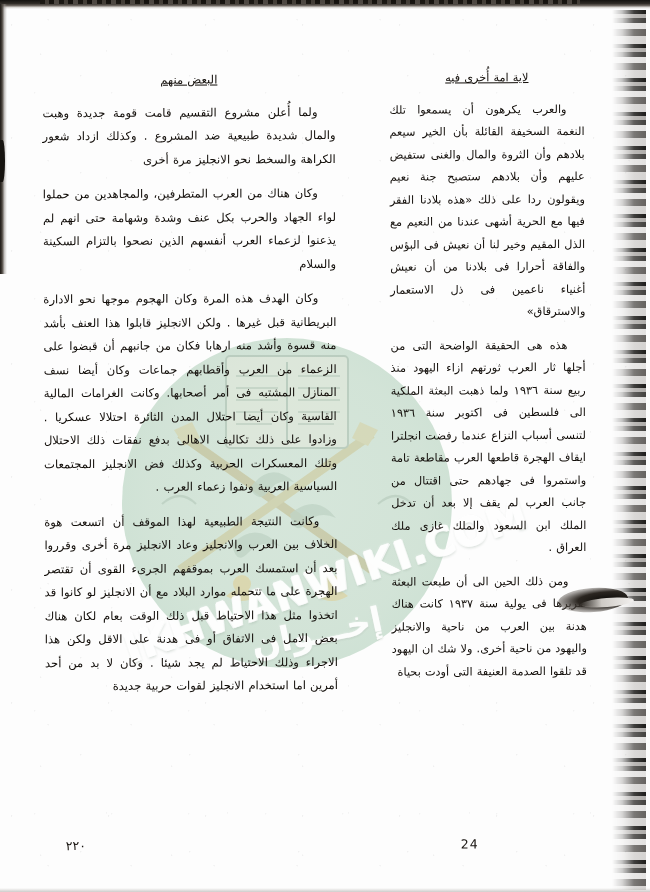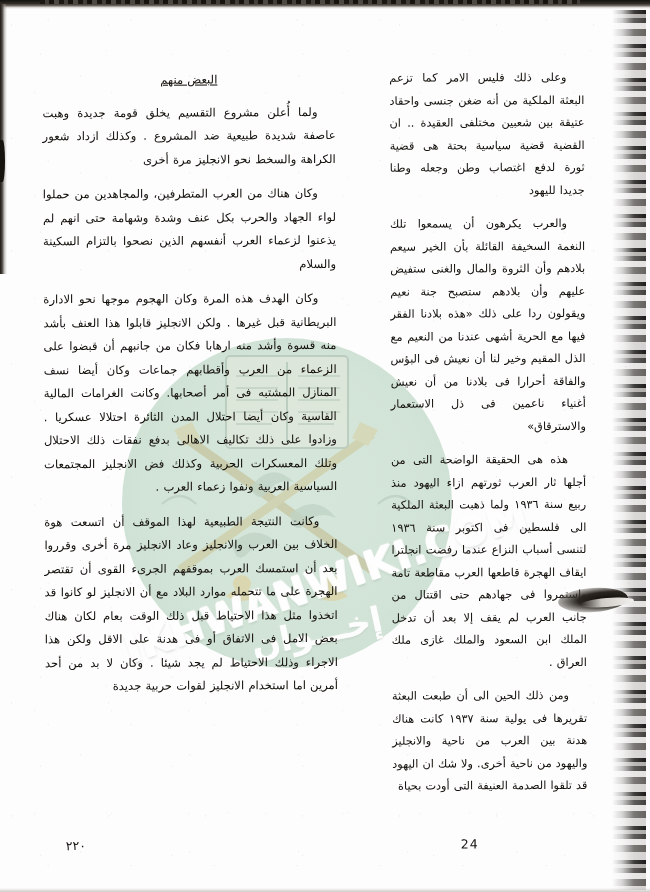--- a/index.html
+++ b/index.html
@@ -270,32 +270,32 @@
 
   <div class="wm-arabic">إخـــوان</div>
   <div class="wm-diagonal">
     <div class="wm-latin">IKHWANWIKI.COM</div>
   </div>
 
   <div class="spread skew-wrap">
 
     <div class="page-col right-page">
       <div class="col-body">
-        <p class="para">وعلى ذلك فليس الامر كما تزعم البعثة الملكية من أنه ضغن جنسى واحقاد عتيقة بين شعبين مختلفى العقيدة .. ان القضية قضية سياسية بحتة هى قضية ثورة لدفع اغتصاب وطن وجعله وطنا جديدا لليهود</p>
+        <p class="para heading-line">لاية امة أُخرى فيه</p>
         <p class="para">والعرب يكرهون أن يسمعوا تلك النغمة السخيفة القائلة بأن الخير سيعم بلادهم وأن الثروة والمال والغنى ستفيض عليهم وأن بلادهم ستصبح جنة نعيم ويقولون ردا على ذلك «هذه بلادنا الفقر فيها مع الحرية أشهى عندنا من النعيم مع الذل المقيم وخير لنا أن نعيش فى البؤس والفاقة أحرارا فى بلادنا من أن نعيش أغنياء ناعمين فى ذل الاستعمار والاسترقاق»</p>
         <p class="para">هذه هى الحقيقة الواضحة التى من أجلها ثار العرب ثورتهم ازاء اليهود منذ ربيع سنة ١٩٣٦ ولما ذهبت البعثة الملكية الى فلسطين فى اكتوبر سنة ١٩٣٦ لتنسى أسباب النزاع عندما رفضت انجلترا ايقاف الهجرة قاطعها العرب مقاطعة تامة واستمروا فى جهادهم حتى اقتتال من جانب العرب لم يقف إلا بعد أن تدخل الملك ابن السعود والملك غازى ملك العراق .</p>
         <p class="para">ومن ذلك الحين الى أن طبعت البعثة تقريرها فى يولية سنة ١٩٣٧ كانت هناك هدنة بين العرب من ناحية والانجليز واليهود من ناحية أخرى. ولا شك ان اليهود قد تلقوا الصدمة العنيفة التى أودت بحياة</p>
       </div>
       <div class="page-number pn-right">24</div>
     </div>
 
     <div class="page-col left-page">
       <div class="col-body">
         <p class="para heading-line">البعض منهم</p>
-        <p class="para">ولما أُعلن مشروع التقسيم يخلق قومة جديدة وهبت عاصفة شديدة طبيعية ضد المشروع . وكذلك ازداد شعور الكراهة والسخط نحو الانجليز مرة أخرى</p>
+        <p class="para">ولما أُعلن مشروع التقسيم قامت قومة جديدة وهبت والمال شديدة طبيعية ضد المشروع . وكذلك ازداد شعور الكراهة والسخط نحو الانجليز مرة أخرى</p>
         <p class="para">وكان هناك من العرب المتطرفين، والمجاهدين من حملوا لواء الجهاد والحرب بكل عنف وشدة وشهامة حتى انهم لم يذعنوا لزعماء العرب أنفسهم الذين نصحوا بالتزام السكينة والسلام</p>
         <p class="para">وكان الهدف هذه المرة وكان الهجوم موجها نحو الادارة البريطانية قبل غيرها . ولكن الانجليز قابلوا هذا العنف بأشد منه قسوة وأشد منه ارهابا فكان من جانبهم أن قبضوا على الزعماء من العرب وأقطابهم جماعات وكان أيضا نسف المنازل المشتبه فى أمر أصحابها. وكانت الغرامات المالية القاسية وكان أيضا احتلال المدن الثائرة احتلالا عسكريا . وزادوا على ذلك تكاليف الاهالى بدفع نفقات ذلك الاحتلال وتلك المعسكرات الحربية وكذلك فض الانجليز المجتمعات السياسية العربية ونفوا زعماء العرب .</p>
         <p class="para">وكانت النتيجة الطبيعية لهذا الموقف أن اتسعت هوة الخلاف بين العرب والانجليز وعاد الانجليز مرة أخرى وقرروا بعد أن استمسك العرب بموقفهم الجرىء القوى أن تقتصر الهجرة على ما تتحمله موارد البلاد مع أن الانجليز لو كانوا قد اتخذوا مثل هذا الاحتياط قبل ذلك الوقت بعام لكان هناك بعض الامل فى الاتفاق أو فى هدنة على الاقل ولكن هذا الاجراء وذلك الاحتياط لم يجد شيئا . وكان لا بد من أحد أمرين اما استخدام الانجليز لقوات حربية جديدة</p>
       </div>
       <div class="page-number pn-left">٢٢٠</div>
     </div>
 
   </div>
 
   <div class="edge-top"></div>

